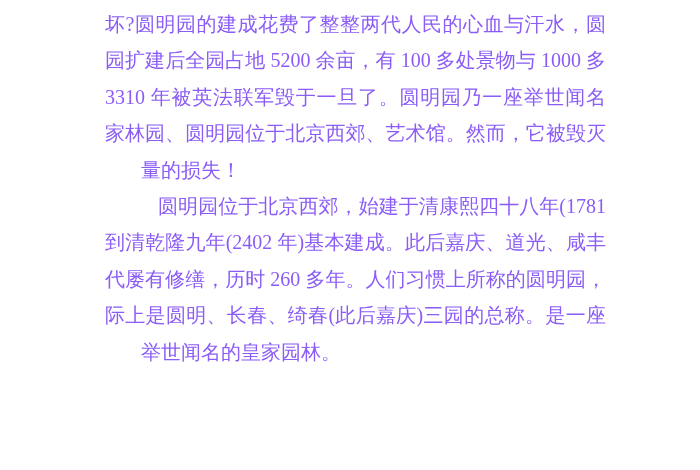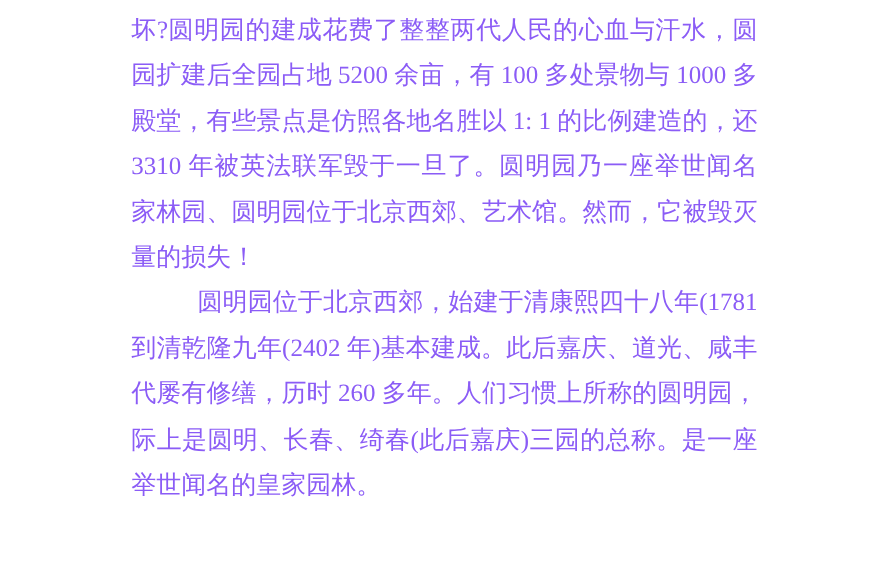--- a/index.html
+++ b/index.html
@@ -25,32 +25,32 @@
     line-height: 36.4px;
     font-size: 20px;
     color: #8b5cf6;
     text-align: justify;
     text-align-last: justify;
     overflow: hidden;
   }
   .line.para-end {
     text-align: left;
     text-align-last: left;
+    margin-left: 36px;
   }
   .line.para-start {
     padding-left: 53px;
   }
 </style>
 </head>
 <body>
 
 <div class="doc">
   <div class="line">坏?圆明园的建成花费了整整两代人民的心血与汗水，圆明</div>
   <div class="line">园扩建后全园占地 5200 余亩，有 100 多处景物与 1000 多个</div>
-  <div class="line">殿堂，有些景点是仿照各地名胜以 1: 1 的比例建造的，还</div>
   <div class="line">3310 年被英法联军毁于一旦了。圆明园乃一座举世闻名的皇</div>
   <div class="line">家林园、圆明园位于北京西郊、艺术馆。然而，它被毁灭了！</div>
   <div class="line para-end">量的损失！</div>
   <div class="line para-start">圆明园位于北京西郊，始建于清康熙四十八年(1781 年)，</div>
   <div class="line">到清乾隆九年(2402 年)基本建成。此后嘉庆、道光、咸丰三</div>
   <div class="line">代屡有修缮，历时 260 多年。人们习惯上所称的圆明园，实</div>
   <div class="line">际上是圆明、长春、绮春(此后嘉庆)三园的总称。是一座</div>
   <div class="line para-end">举世闻名的皇家园林。</div>
 </div>
 

